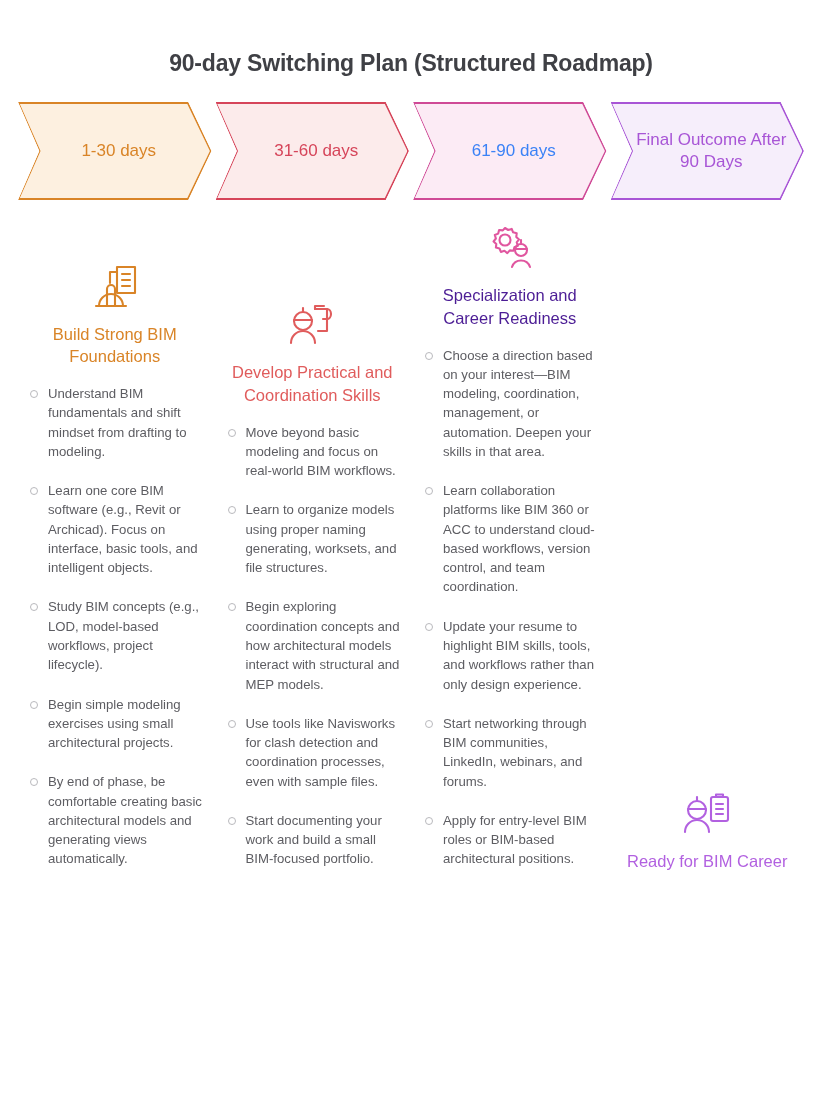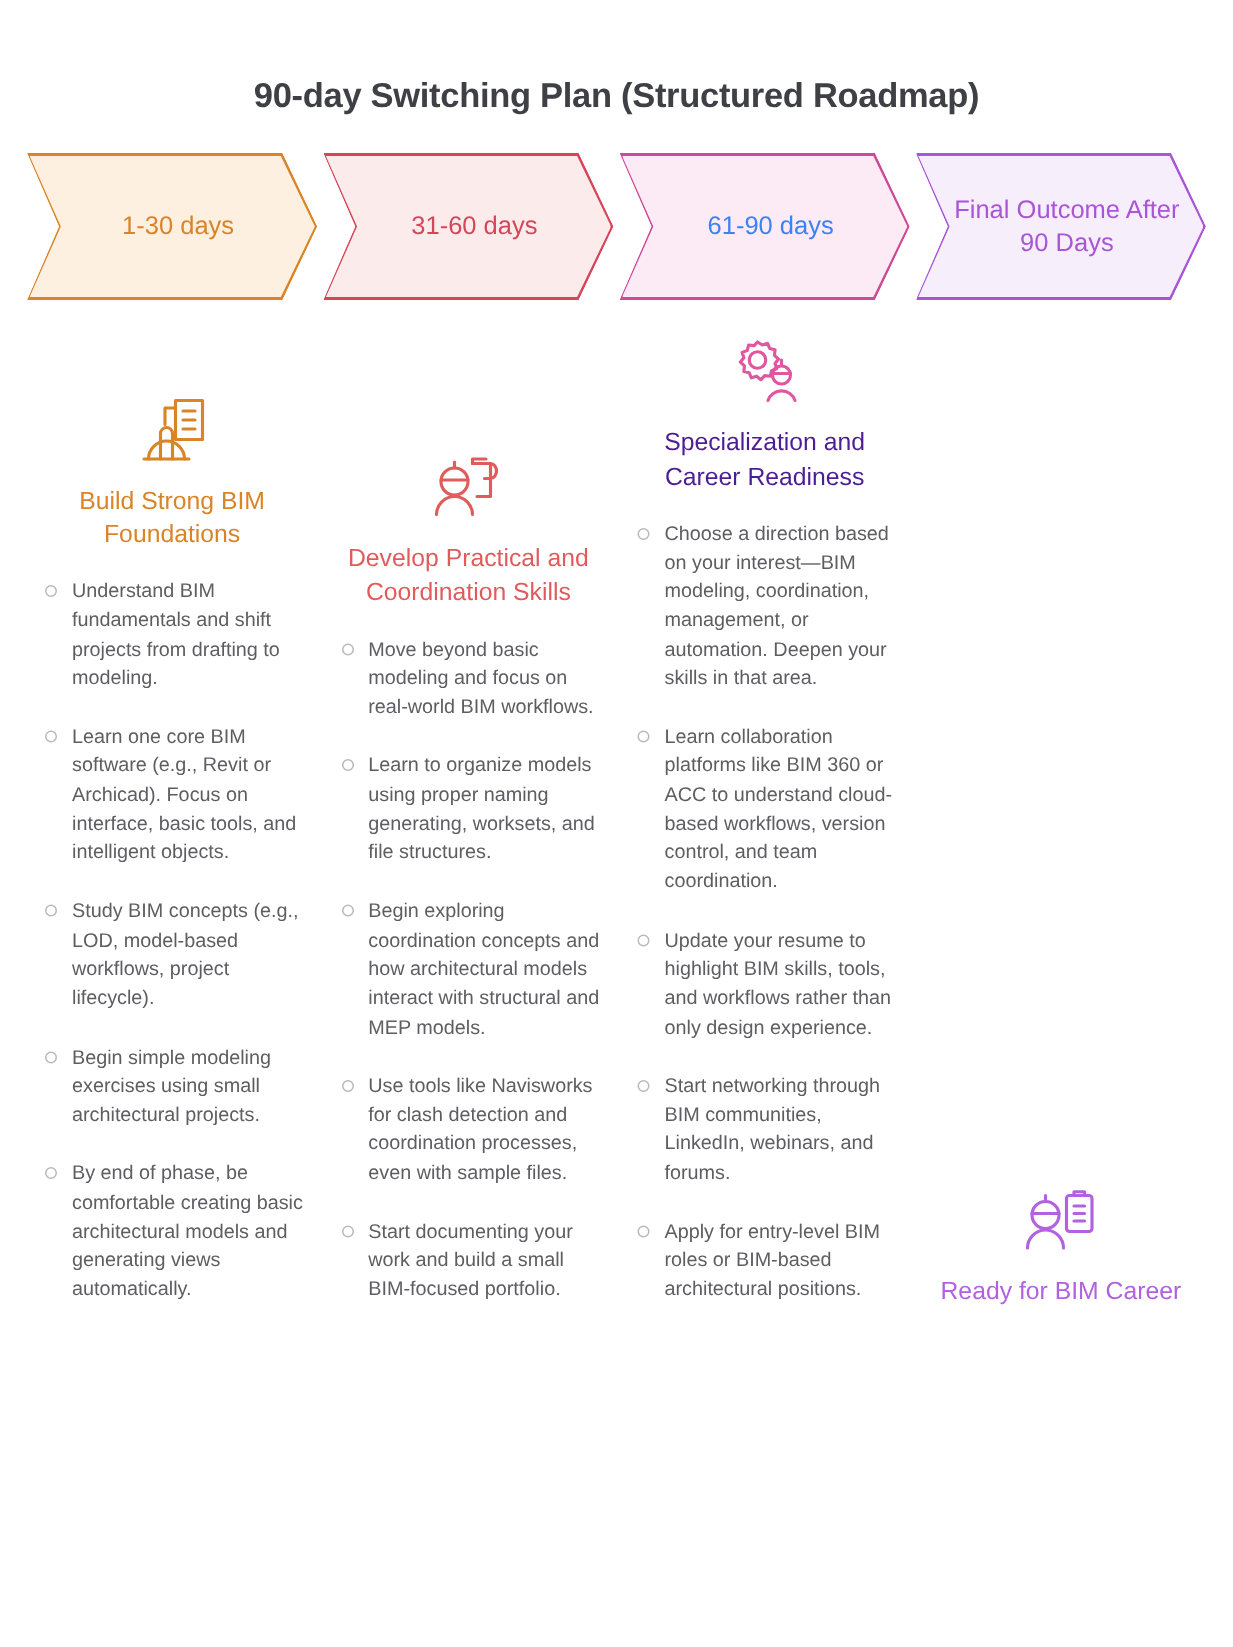--- a/index.html
+++ b/index.html
@@ -130,21 +130,21 @@
             <rect x="29" y="6" width="18" height="26" fill="none" stroke="#d98427" stroke-width="2.1" stroke-linecap="round" stroke-linejoin="round"></rect>
             <path d="M29 11 H22 V22" fill="none" stroke="#d98427" stroke-width="2.1" stroke-linecap="round" stroke-linejoin="round"></path>
             <path d="M34 13h8M34 19h8M34 25h8" fill="none" stroke="#d98427" stroke-width="2.1" stroke-linecap="round" stroke-linejoin="round"></path>
             <path d="M8 45h30" fill="none" stroke="#d98427" stroke-width="2.1" stroke-linecap="round" stroke-linejoin="round"></path>
             <path d="M11 45a12 12 0 0 1 24 0" fill="none" stroke="#d98427" stroke-width="2.1" stroke-linecap="round" stroke-linejoin="round"></path>
             <path d="M19 45V28a4 4 0 0 1 8 0v17" fill="none" stroke="#d98427" stroke-width="2.1" stroke-linecap="round" stroke-linejoin="round"></path>
           </svg>
         </div>
         <div class="col-head" style="color:#d98427">Build Strong BIM Foundations</div>
         <ul class="bullets">
-          <li>Understand BIM fundamentals and shift projects from drafting to modeling.</li>
+          <li>Understand BIM fundamentals and shift mindset from drafting to modeling.</li>
           <li>Learn one core BIM software (e.g., Revit or Archicad). Focus on interface, basic tools, and intelligent objects.</li>
           <li>Study BIM concepts (e.g., LOD, model-based workflows, project lifecycle).</li>
           <li>Begin simple modeling exercises using small architectural projects.</li>
           <li>By end of phase, be comfortable creating basic architectural models and generating views automatically.</li>
         </ul>
       </div>
       <div class="col">
         <div class="icon-wrap">
           <svg width="54" height="52" viewBox="0 0 54 52">
             <circle cx="18" cy="22" r="9" fill="none" stroke="#e05c5c" stroke-width="2.1" stroke-linecap="round" stroke-linejoin="round"></circle>

